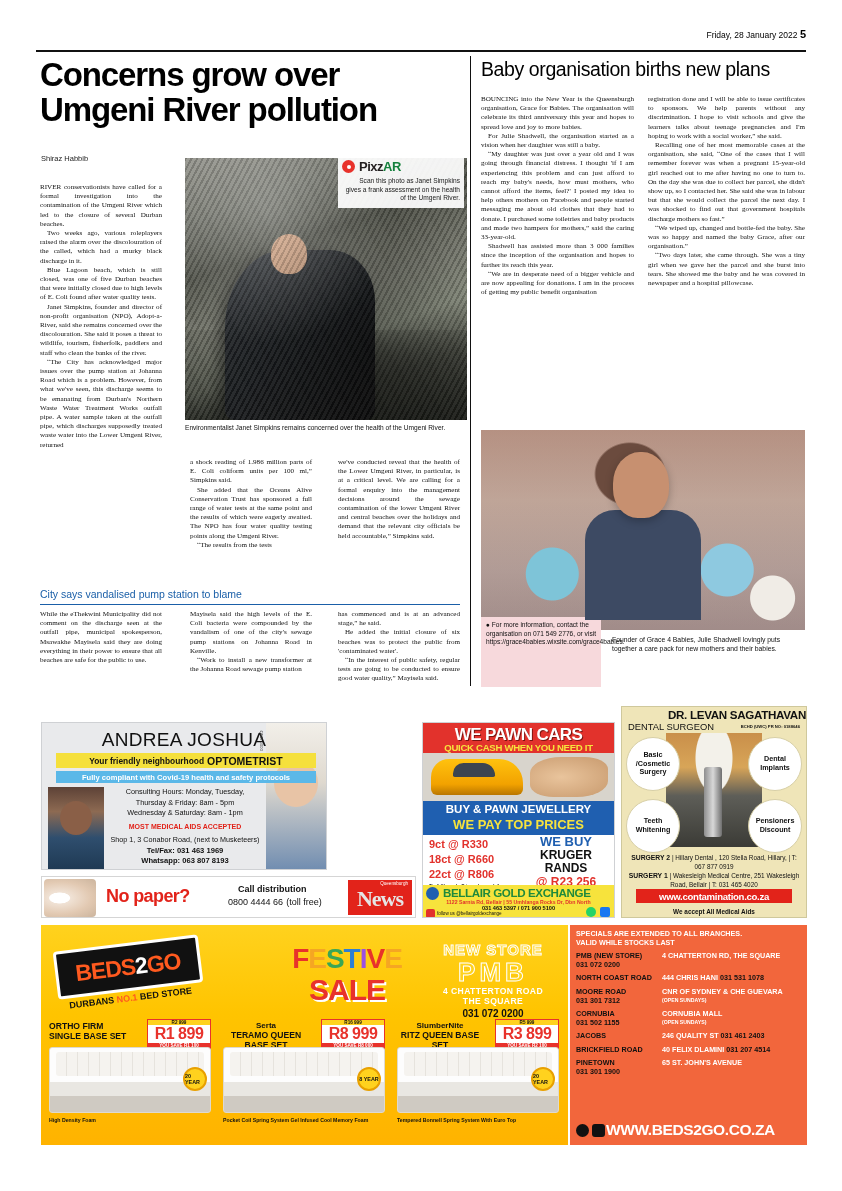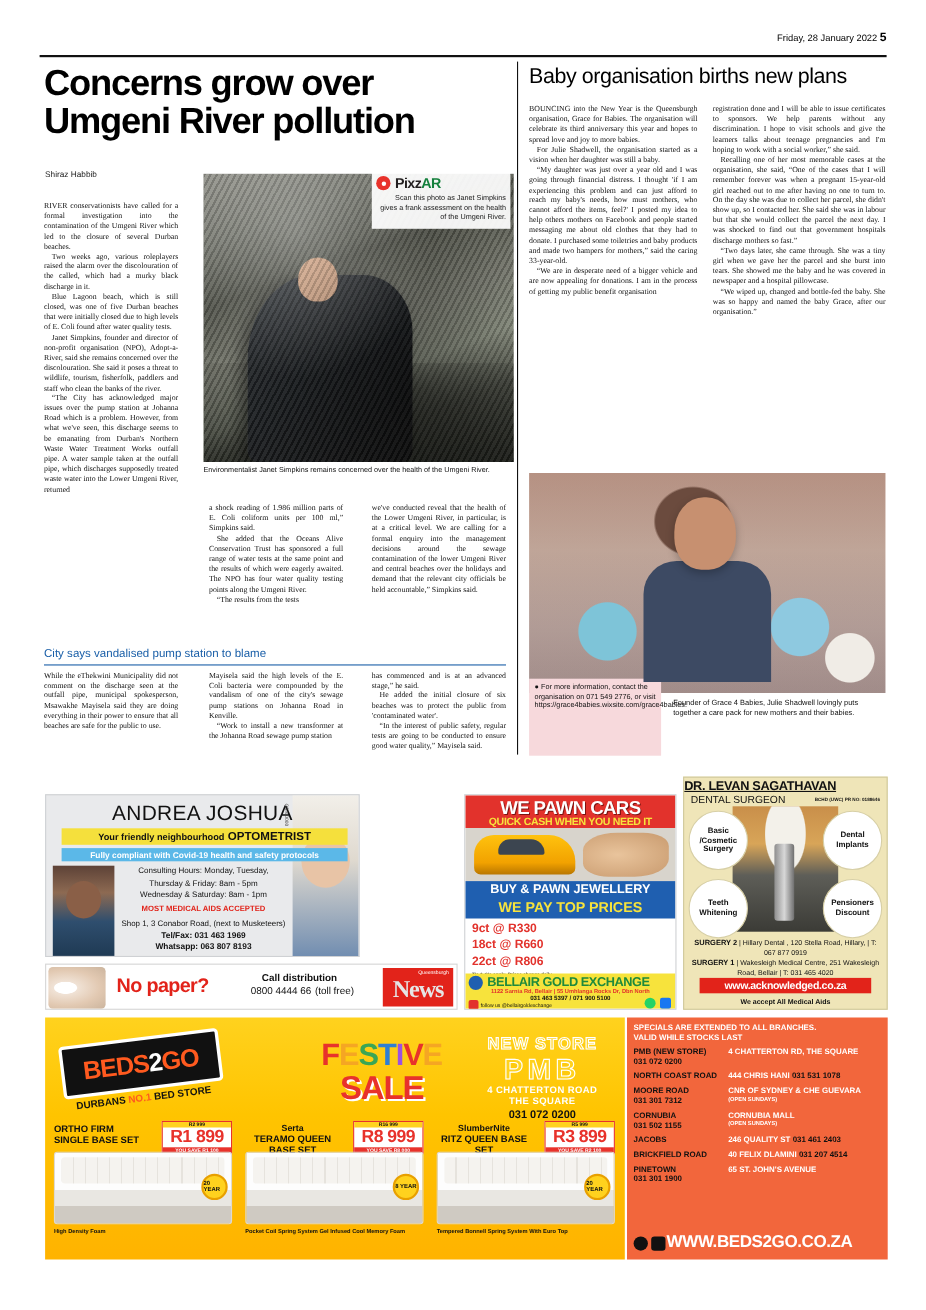--- a/index.html
+++ b/index.html
@@ -210,21 +210,21 @@
   .pawn-foot .a3 { position:absolute; left:14px; top:26px; font-size:4.6px; color:#111;}
   .pawn-foot .ig { position:absolute; left:3px; top:24px; width:9px; height:9px; border-radius:2px; background:#e2322c;}
   .pawn-foot .wa { position:absolute; right:18px; top:22px; width:10px; height:10px; border-radius:50%; background:#25d366;}
   .pawn-foot .fb { position:absolute; right:4px; top:22px; width:10px; height:10px; border-radius:2px; background:#1877f2;}
 
   .ad-dental {
     position:absolute; left:621px; top:706px; width:186px; height:212px;
     background:#efe5b8; border:1px solid #cfc89c; overflow:hidden;
     font-family:"Liberation Sans", sans-serif;
   }
-  .dent-h1 { position:absolute; left:0; right:0; top:1px; text-align:left; font-weight:bold; font-size:11.6px; color:#111; letter-spacing:-.3px;text-decoration:underline;}
+  .dent-h1 { position:absolute; left:0; right:0; top:1px; text-align:right; font-weight:bold; font-size:11.6px; color:#111; letter-spacing:-.3px;}
   .dent-h2 { position:absolute; left:6px; top:14px; font-size:9.4px; color:#111; }
   .dent-reg { position:absolute; right:6px; top:17px; font-size:4.2px; font-weight:bold; color:#111;}
   .dent-img { position:absolute; left:44px; top:26px; width:96px; height:114px;
     background:radial-gradient(ellipse at 50% 22%,#f3f1ea 0 18px,rgba(0,0,0,0) 19px),
       linear-gradient(180deg,#c98f4a 0%,#d8a558 30%,#5e5e58 55%,#3b3b36 100%); }
   .dent-img:after{content:"";position:absolute;left:38px;top:34px;width:18px;height:70px;background:linear-gradient(90deg,#8e8e8e,#d8d8d8,#6f6f6f);border-radius:3px;}
   .bub { position:absolute; width:54px; height:54px; border-radius:50%; background:#fff; border:1px solid #d7cfa6;
     display:flex; align-items:center; justify-content:center; text-align:center;
     font-weight:bold; font-size:7.2px; line-height:8.6px; color:#111; }
   .bub.b1 { left:4px; top:30px; }
@@ -384,27 +384,28 @@
     <p class="first">has commenced and is at an advanced stage,” he said.</p>
     <p>He added the initial closure of six beaches was to protect the public from 'contaminated water'.</p>
     <p>“In the interest of public safety, regular tests are going to be conducted to ensure good water quality,” Mayisela said.</p>
   </div>
 
   <div class="head-right">Baby organisation births new plans</div>
   <div class="body-col r-col1">
     <p class="first">BOUNCING into the New Year is the Queensburgh organisation, Grace for Babies. The organisation will celebrate its third anniversary this year and hopes to spread love and joy to more babies.</p>
     <p>For Julie Shadwell, the organisation started as a vision when her daughter was still a baby.</p>
     <p>“My daughter was just over a year old and I was going through financial distress. I thought 'if I am experiencing this problem and can just afford to reach my baby's needs, how must mothers, who cannot afford the items, feel?' I posted my idea to help others mothers on Facebook and people started messaging me about old clothes that they had to donate. I purchased some toiletries and baby products and made two hampers for mothers,” said the caring 33-year-old.</p>
+    <p>Shadwell has assisted more than 3 000 families since the inception of the organisation and hopes to further its reach this year.</p>
     <p>“We are in desperate need of a bigger vehicle and are now appealing for donations. I am in the process of getting my public benefit organisation</p>
   </div>
   <div class="body-col r-col2">
     <p class="first">registration done and I will be able to issue certificates to sponsors. We help parents without any discrimination. I hope to visit schools and give the learners talks about teenage pregnancies and I'm hoping to work with a social worker,” she said.</p>
     <p>Recalling one of her most memorable cases at the organisation, she said, “One of the cases that I will remember forever was when a pregnant 15-year-old girl reached out to me after having no one to turn to. On the day she was due to collect her parcel, she didn't show up, so I contacted her. She said she was in labour but that she would collect the parcel the next day. I was shocked to find out that government hospitals discharge mothers so fast.”</p>
+    <p>“We wiped up, changed and bottle-fed the baby. She was so happy and named the baby Grace, after our organisation.”</p>
     <p>“Two days later, she came through. She was a tiny girl when we gave her the parcel and she burst into tears. She showed me the baby and he was covered in newspaper and a hospital pillowcase.</p>
-    <p>“We wiped up, changed and bottle-fed the baby. She was so happy and named the baby Grace, after our organisation.”</p>
   </div>
 
   <div class="photo2">
     <div class="torso"></div>
     <div class="face"></div>
   </div>
   <div class="info-box">● For more information, contact the organisation on 071 549 2776, or visit https://grace4babies.wixsite.com/grace4babies.</div>
   <div class="cap2">Founder of Grace 4 Babies, Julie Shadwell lovingly puts together a care pack for new mothers and their babies.</div>
 
   <div class="ad-optom">
@@ -437,20 +438,26 @@
     <div class="pawn-t2">QUICK CASH WHEN YOU NEED IT</div>
     <div class="pawn-b1">
       <div class="l1">BUY &amp; PAWN JEWELLERY</div>
       <div class="l2">WE PAY TOP PRICES</div>
     </div>
     <div class="pawn-prices">
       <div>9ct @ R330</div>
       <div>18ct @ R660</div>
       <div>22ct @ R806</div>
       <div class="pawn-terms">T's &amp; C's apply. Prices change daily</div>
+    </div>
+    <div class="pawn-buy">
+      <div class="w1">WE BUY</div>
+      <div class="w2">KRUGER</div>
+      <div class="w2">RANDS</div>
+      <div class="w3">@ R23 256</div>
     </div>
     <div class="pawn-foot">
       <span class="badge"></span>
       <div class="name">BELLAIR GOLD EXCHANGE</div>
       <div class="a1">1122 Sarnia Rd, Bellair  |  55 Umhlanga Rocks Dr, Dbn North</div>
       <div class="a2">031 463 5397 /  071 900 5100</div>
       <span class="ig"></span>
       <div class="a3">follow us @bellairgoldexchange</div>
       <span class="wa"></span>
       <span class="fb"></span>
@@ -465,21 +472,21 @@
     <div class="bub b1">Basic /Cosmetic Surgery</div>
     <div class="bub b2">Dental Implants</div>
     <div class="bub b3">Teeth Whitening</div>
     <div class="bub b4">Pensioners Discount</div>
     <div class="dent-addr">
       <b>SURGERY 2</b>
       <span>| Hillary Dental , 120 Stella Road, Hillary,  |  T: 067 877 0919</span><br>
       <b>SURGERY 1</b>
       <span>| Wakesleigh Medical Centre, 251 Wakesleigh Road, Bellair  |  T: 031 465 4020</span>
     </div>
-    <div class="dent-url">www.acknowledged.co.za</div>
+    <div class="dent-url">www.contamination.co.za</div>
     <div class="dent-foot">We accept All Medical Aids</div>
   </div>
 
   <div class="ad-nopaper">
     <div class="np-roll"></div>
     <div class="np-title">No paper?</div>
     <div class="np-call">Call distribution</div>
     <div class="np-num">
       <span>0800 4444 66</span>
       <span>(toll free)</span>

